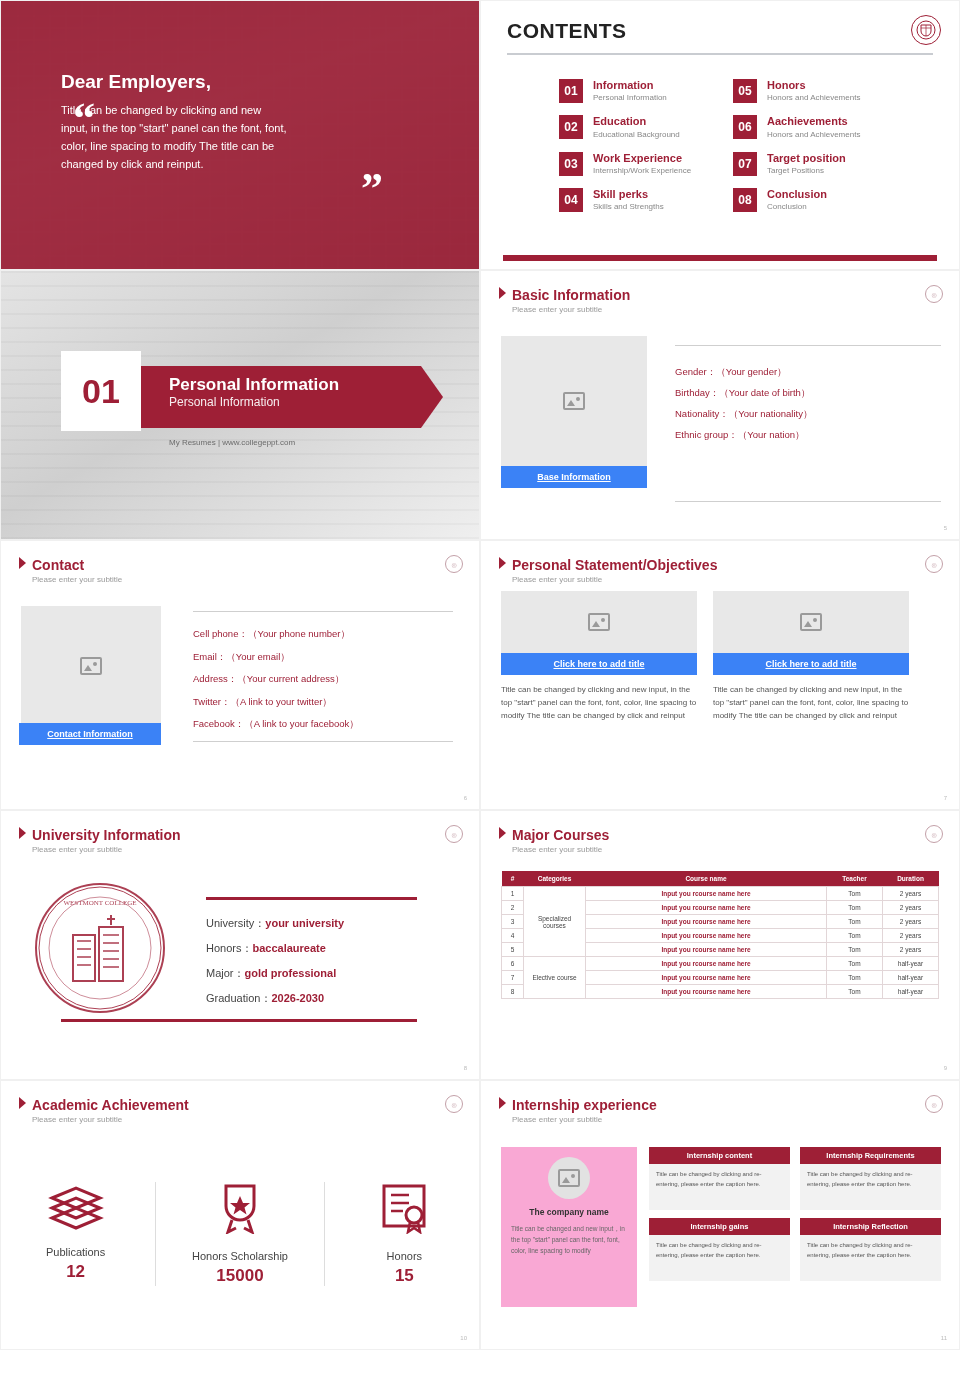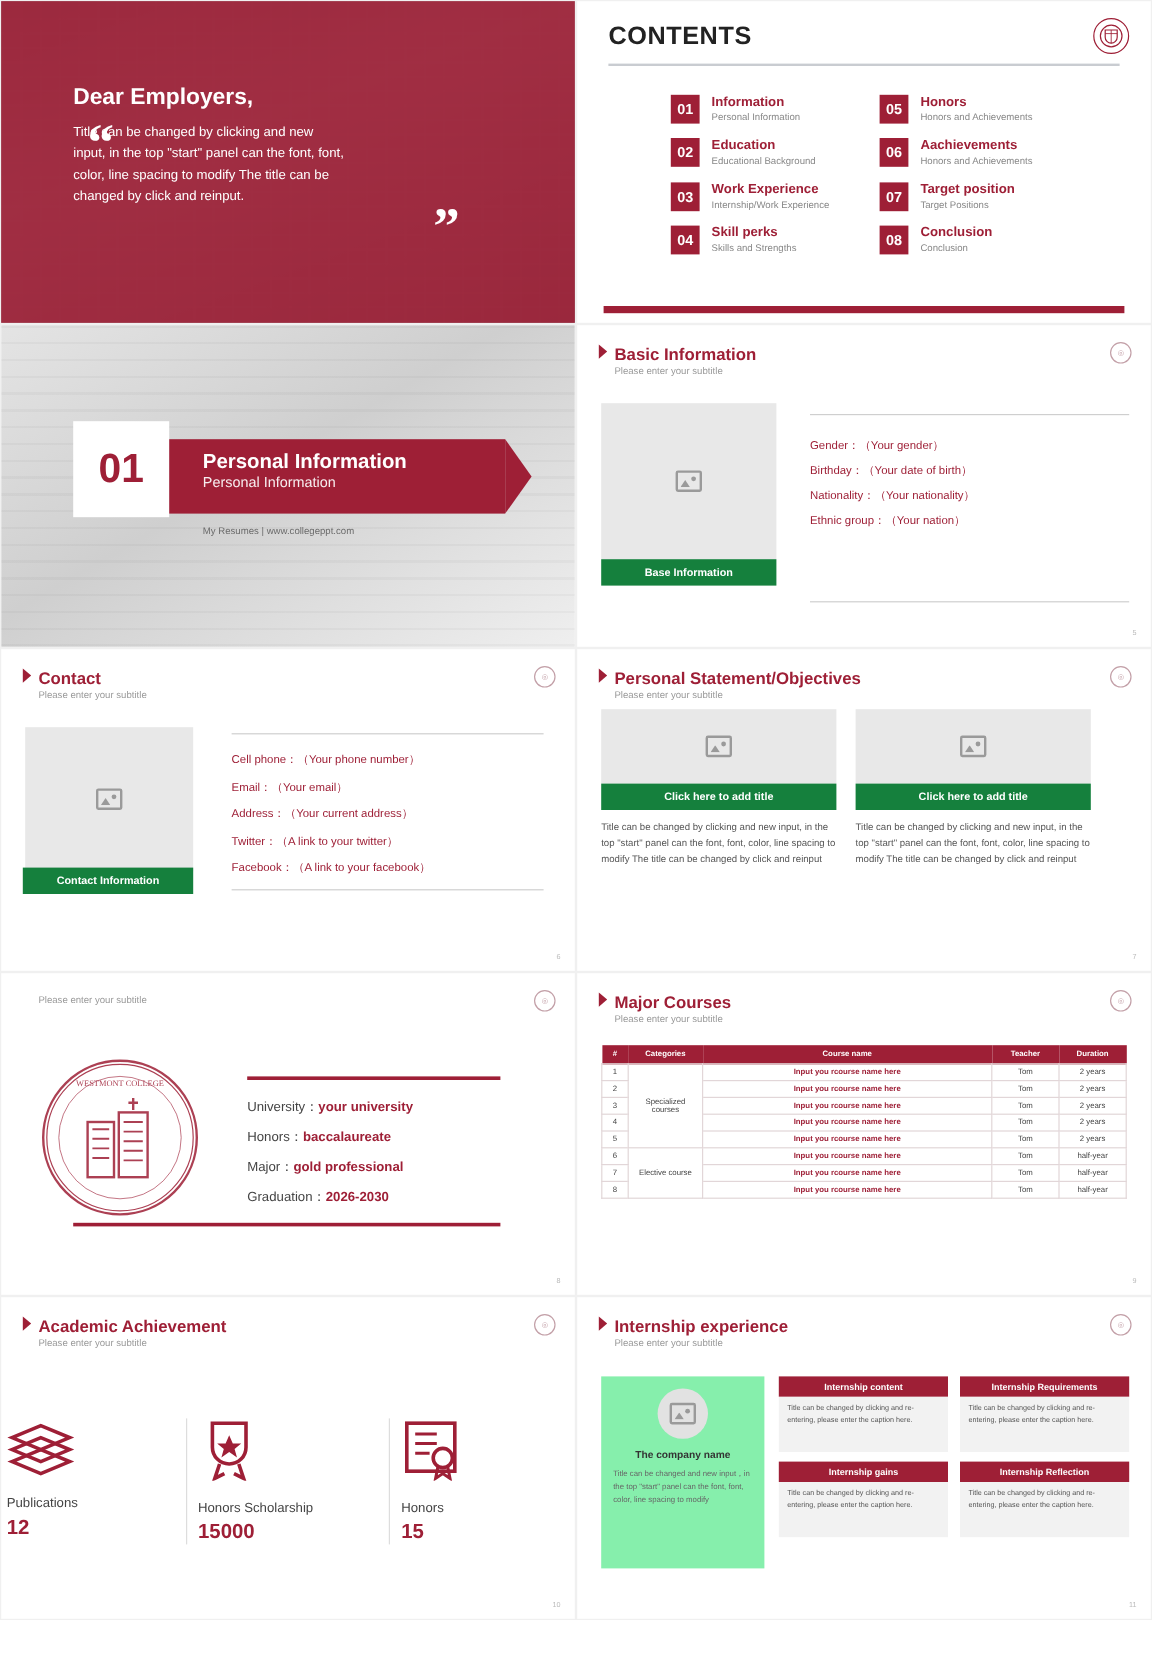--- a/index.html
+++ b/index.html
@@ -88,38 +88,38 @@
   .head .h { font-size: 14px; font-weight: bold; color:#9e1f36; display:flex; gap:6px; }
   .head .arrow { width:0;height:0;border-left:7px solid #9e1f36;border-top:6px solid transparent;border-bottom:6px solid transparent; }
   .head .sub { font-size:8px; color:#9a9a9a; margin: 2px 0 0 13px; }
   .pnum { position:absolute; right:12px; bottom:8px; font-size:6px; color:#bbb; }
   .imgbox {
     background:#e8e8e8; display:flex; align-items:center; justify-content:center;
   }
   .img-ico { width:22px;height:18px;border:2px solid #9a9a9a;border-radius:2px;position:relative; }
   .img-ico:before{content:"";position:absolute;left:2px;bottom:2px;width:8px;height:6px;background:#9a9a9a;clip-path:polygon(0 100%,50% 0,100% 100%);}
   .img-ico:after{content:"";position:absolute;right:3px;top:3px;width:4px;height:4px;border-radius:50%;background:#9a9a9a;}
-  .redlabel { background:#15803d; color:#fff; font-size:9px; font-weight:bold; text-align:center; padding:6px 0; }
+  .redlabel { background:#3b82f6; color:#fff; font-size:9px; font-weight:bold; text-align:center; padding:6px 0;text-decoration:underline; }
   
   .s5 .field { font-size:9.5px; color:#9e1f36; line-height:21px; }
   
   .s6 .field { font-size:9.5px; color:#9e1f36; line-height:22.5px; }
   
   .ps-col p { font-size:8px; color:#555; line-height:1.65; margin-top:8px; }
   
   .uni-line { font-size:11px; color:#444; line-height:25px; }
   .uni-line b { color:#9e1f36; }
   .crest { position:absolute; left:34px; top:72px; width:130px; height:130px; border-radius:50%; border:2px solid #9e1f36; opacity:.85; }
   
   table { border-collapse: collapse; width: 100%; font-size:6.5px; }
   thead th { background:#9e1f36; color:#fff; font-weight:bold; padding:4px 2px; }
   tbody td { border:1px solid #e2d6d8; padding:3px 2px; text-align:center; color:#444; }
   tbody td.course { color:#9e1f36; font-weight:bold; }
   
-  .ach { display:flex; justify-content:space-around; margin-top: 26px; }
+  .ach { display:flex; justify-content:space-around; margin-top: 26px; text-align:center; }
   .ach .lbl { font-size:11px; color:#444; margin-top:12px; }
   .ach .val { font-size:17px; font-weight:bold; color:#9e1f36; margin-top:4px; }
   .ach .sep { width:1px; background:#ddd; }
   
   .card-h { background:#9e1f36; color:#fff; font-size:7.5px; font-weight:bold; text-align:center; padding:4px 0; }
   .card-b { background:#f2f2f2; font-size:6px; color:#555; line-height:1.6; padding:6px 7px; height:46px; }
 </style>
 </head>
 <body>
 
@@ -289,20 +289,24 @@
           </div>
         <div class="redlabel">Click here to add title</div>
         <p>Title can be changed by clicking and new input, in the top "start" panel can the font, font, color, line spacing to modify The title can be changed by click and reinput</p>
       </div>
     </div>
     <div class="pnum">7</div>
   </div>
 
   <div class="slide">
     <div class="head">
+      <div class="h">
+          <span class="arrow"></span>
+          <span>University Information</span>
+        </div>
       <div class="sub">Please enter your subtitle</div>
     </div>
     <div class="seal-sm">◎</div>
     <div class="crest">
       <svg width="126" height="126" viewBox="0 0 126 126">
         <circle cx="63" cy="63" r="61" fill="none" stroke="#9e1f36" stroke-width="1"></circle>
         <circle cx="63" cy="63" r="51" fill="none" stroke="#9e1f36" stroke-width=".6"></circle>
         <rect x="36" y="50" width="22" height="46" fill="none" stroke="#9e1f36" stroke-width="2"></rect>
         <rect x="62" y="42" width="24" height="54" fill="none" stroke="#9e1f36" stroke-width="2"></rect>
         <path d="M40 56 h14 M40 64 h14 M40 72 h14 M40 80 h14 M66 50 h16 M66 58 h16 M66 66 h16 M66 74 h16 M66 82 h16" stroke="#9e1f36" stroke-width="1.6"></path>
@@ -444,21 +448,21 @@
 
   <div class="slide">
     <div class="head">
       <div class="h">
           <span class="arrow"></span>
           <span>Internship experience</span>
         </div>
       <div class="sub">Please enter your subtitle</div>
     </div>
     <div class="seal-sm">◎</div>
-    <div style="position:absolute;left:20px;top:66px;width:136px;height:160px;background:#86efac;padding:10px;text-align:center;">
+    <div style="position:absolute;left:20px;top:66px;width:136px;height:160px;background:#f9a8d4;padding:10px;text-align:center;">
       <div style="width:42px;height:42px;border-radius:50%;background:#e2e2e2;margin:0 auto 8px;display:flex;align-items:center;justify-content:center;">
         <span class="img-ico"></span>
       </div>
       <div style="font-size:8.5px;font-weight:bold;color:#333;">The company name</div>
       <div style="font-size:6.5px;color:#666;line-height:1.7;margin-top:6px;text-align:left;">Title can be changed and new input，in the top "start" panel can the font, font, color, line spacing to modify</div>
     </div>
     <div style="position:absolute;left:168px;top:66px;right:18px;display:grid;grid-template-columns:1fr 1fr;gap:8px 10px;">
       <div>
         <div class="card-h">Internship content</div>
         <div class="card-b">Title can be changed by clicking and re-entering, please enter the caption here.</div>

